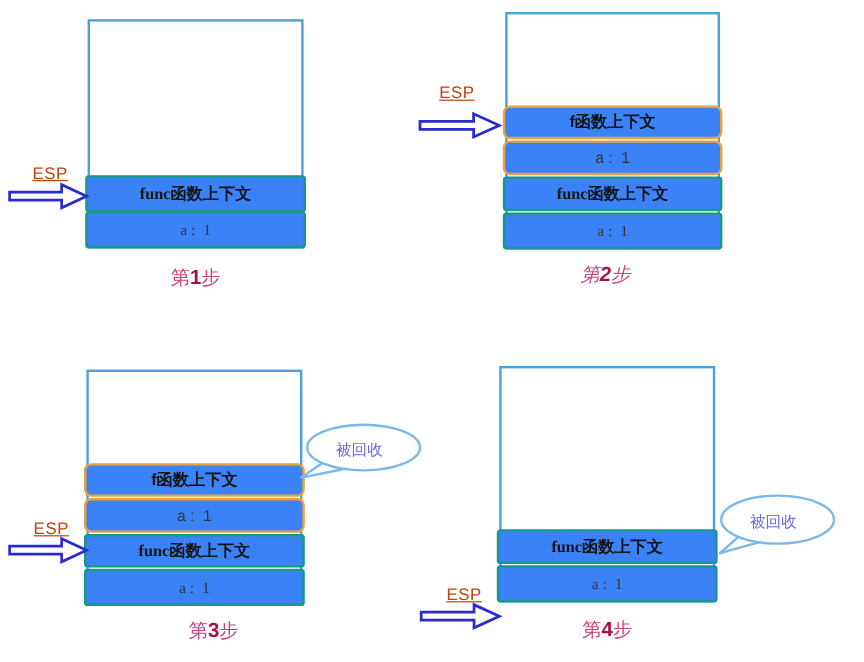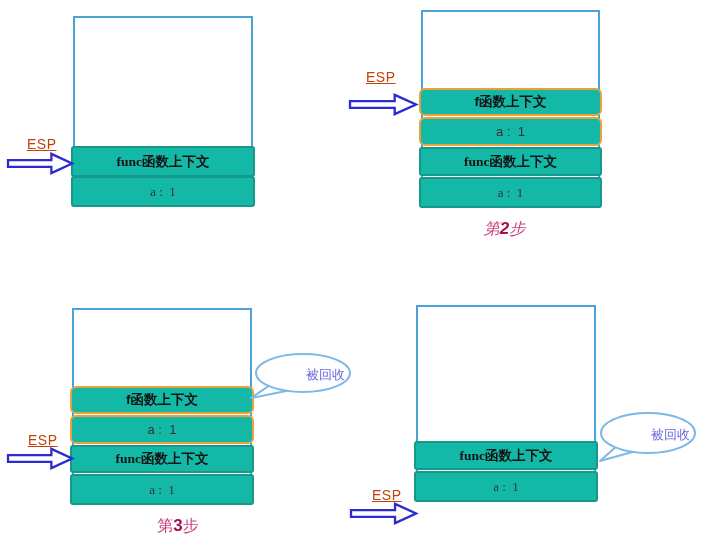--- a/index.html
+++ b/index.html
@@ -9,21 +9,21 @@
   }
   
   .stack-box{position:absolute;border:2px solid #4BA2D6;background:#ffffff;box-sizing:border-box;z-index:1;}
   #box1{left:73px;top:16px;width:180px;height:191px;}
   #box2{left:421px;top:10px;width:179px;height:198px;}
   #box3{left:72px;top:308px;width:180px;height:197px;}
   #box4{left:416px;top:305px;width:180px;height:197px;}
 
   
   .frame{
-    position:absolute;box-sizing:border-box;background:#14b8a6;z-index:2;
+    position:absolute;box-sizing:border-box;background:#3b82f6;z-index:2;
     display:flex;align-items:center;justify-content:center;
     font-size:13px;color:#333;white-space:pre;
   }
   .frame.bold{font-weight:bold;color:#141414;font-size:13.5px;}
   .frame.teal{border:2px solid #17988A;border-radius:3px;font-family:Liberation Serif, serif;}
   .frame.orange{border:2px solid #E9A23B;border-radius:6px;}
 
   
   #s1-func{left:71px;top:146px;width:184px;height:31px;}
   #s1-a1  {left:71px;top:176px;width:184px;height:31px;}
@@ -58,36 +58,39 @@
   .caption .num{font-weight:bold;color:#A50F4C;font-size:17px;}
   #cap1{left:73px; top:222px;width:180px;}
   #cap2{left:415px;top:219px;width:179px;font-style:italic;}
   #cap3{left:88px; top:516px;width:180px;}
   #cap4{left:416px;top:515px;width:180px;}
 
   
   .bubble-svg{position:absolute;z-index:4;overflow:visible;}
   #bubble3-svg{left:247px;top:352px;width:106px;height:56px;}
   #bubble4-svg{left:592px;top:412px;width:106px;height:56px;}
-  .bubble-text{position:absolute;z-index:5;font-size:13px;color:#6A6AE0;text-align:center;width:85px;padding-left:26px;}
+  .bubble-text{position:absolute;z-index:5;font-size:13px;color:#6A6AE0;text-align:center;width:85px;}
   #bubble3-text{left:257px;top:366px;}
   #bubble4-text{left:602px;top:426px;}
 </style>
 </head>
 <body>
 
 <div id="canvas">
 
   <div class="stack-box" id="box1"></div>
   <div class="frame teal bold" id="s1-func">func函数上下文</div>
   <div class="frame teal" id="s1-a1">a :  1</div>
   <div class="esp-label" id="esp1-label">ESP</div>
   <svg class="esp-arrow" id="esp1-arrow" viewBox="0 0 70 26" preserveAspectRatio="none">
     <polygon points="0,9.5 46,9.5 46,3 68,13 46,23 46,16.5 0,16.5" fill="#ffffff" stroke="#2B2BD0" stroke-width="2.4"></polygon>
   </svg>
+  <div class="caption" id="cap1">
+    <span>第</span><span class="num">1</span><span>步</span>
+  </div>
 
   <div class="stack-box" id="box2"></div>
   <div class="frame orange bold" id="s2-f">f函数上下文</div>
   <div class="frame orange" id="s2-a1o">a :  1</div>
   <div class="frame teal bold" id="s2-func">func函数上下文</div>
   <div class="frame teal" id="s2-a1t">a :  1</div>
   <div class="esp-label" id="esp2-label">ESP</div>
   <svg class="esp-arrow" id="esp2-arrow" viewBox="0 0 70 26" preserveAspectRatio="none">
     <polygon points="0,9.5 46,9.5 46,3 68,13 46,23 46,16.5 0,16.5" fill="#ffffff" stroke="#2B2BD0" stroke-width="2.4"></polygon>
   </svg>
@@ -118,14 +121,17 @@
   <div class="frame teal" id="s4-a1">a :  1</div>
   <div class="esp-label" id="esp4-label">ESP</div>
   <svg class="esp-arrow" id="esp4-arrow" viewBox="0 0 70 26" preserveAspectRatio="none">
     <polygon points="0,9.5 46,9.5 46,3 68,13 46,23 46,16.5 0,16.5" fill="#ffffff" stroke="#2B2BD0" stroke-width="2.4"></polygon>
   </svg>
   <svg class="bubble-svg" id="bubble4-svg" viewBox="0 0 106 56">
     <polygon points="26,33 8,49 44,39" fill="#ffffff" stroke="#7BB9E8" stroke-width="2" stroke-linejoin="round"></polygon>
     <ellipse cx="56" cy="21" rx="47" ry="20" fill="#ffffff" stroke="#7BB9E8" stroke-width="2"></ellipse>
   </svg>
   <div class="bubble-text" id="bubble4-text">被回收</div>
+  <div class="caption" id="cap4">
+    <span>第</span><span class="num">4</span><span>步</span>
+  </div>
 
 </div>
 
 </body></html>

